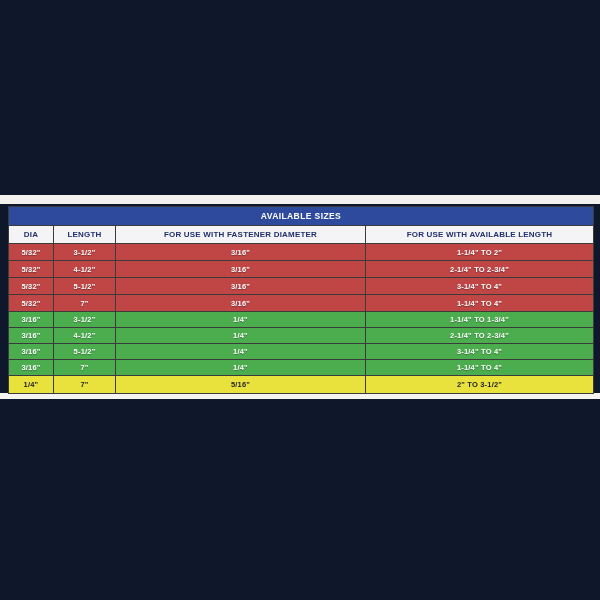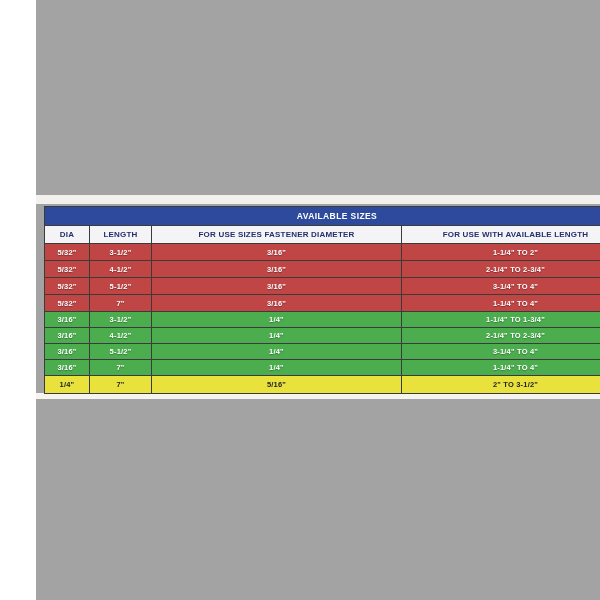--- a/index.html
+++ b/index.html
@@ -8,22 +8,21 @@
     width: 600px;
     height: 600px;
     background: #ffffff;
     font-family: "Liberation Sans", sans-serif;
     position: relative;
     overflow: hidden;
   }
   .page {
     position: absolute;
     inset: 0;
-    background: #a3a3a3;
-    margin-left: 36px;
+    background: #0f172a;
   }
   .band-top {
     position: absolute;
     left: 0; top: 195px;
     width: 600px; height: 9px;
     background: #f2f1ee;
   }
   .band-bottom {
     position: absolute;
     left: 0; top: 393px;
@@ -104,21 +103,21 @@
       <col class="c-fd">
       <col class="c-fl">
     </colgroup>
     <thead>
       <tr>
         <th class="title-cell" colspan="4">AVAILABLE SIZES</th>
       </tr>
       <tr class="header-row">
         <th>DIA</th>
         <th>LENGTH</th>
-        <th>FOR USE SIZES FASTENER DIAMETER</th>
+        <th>FOR USE WITH FASTENER DIAMETER</th>
         <th>FOR USE WITH AVAILABLE LENGTH</th>
       </tr>
     </thead>
     <tbody>
       <tr class="data-row row-red">
         <td>5/32"</td>
         <td>3-1/2"</td>
         <td>3/16"</td>
         <td>1-1/4" TO 2"</td>
       </tr>

